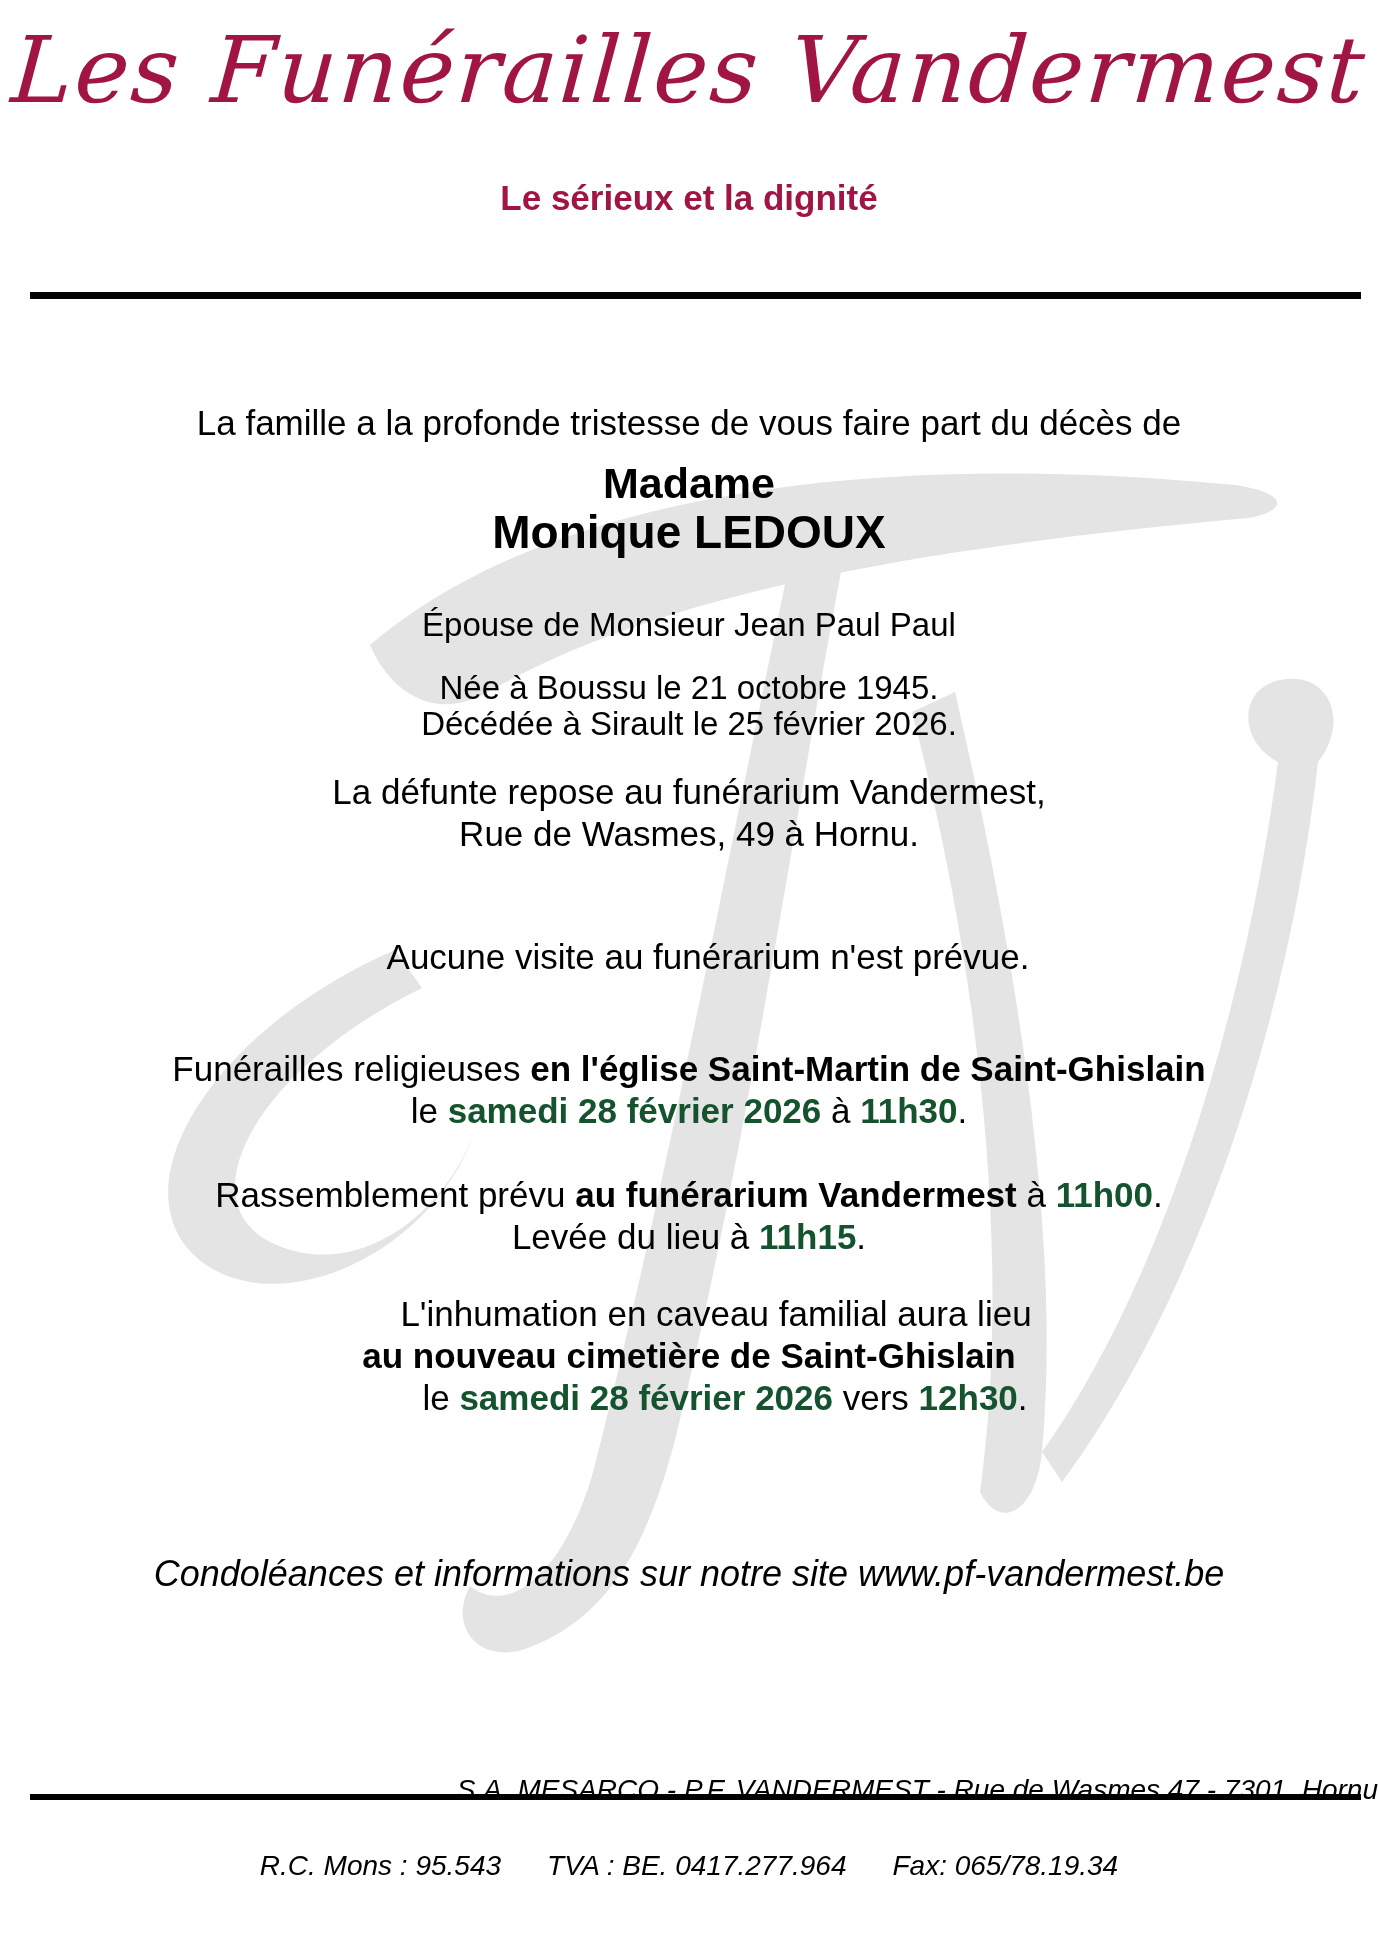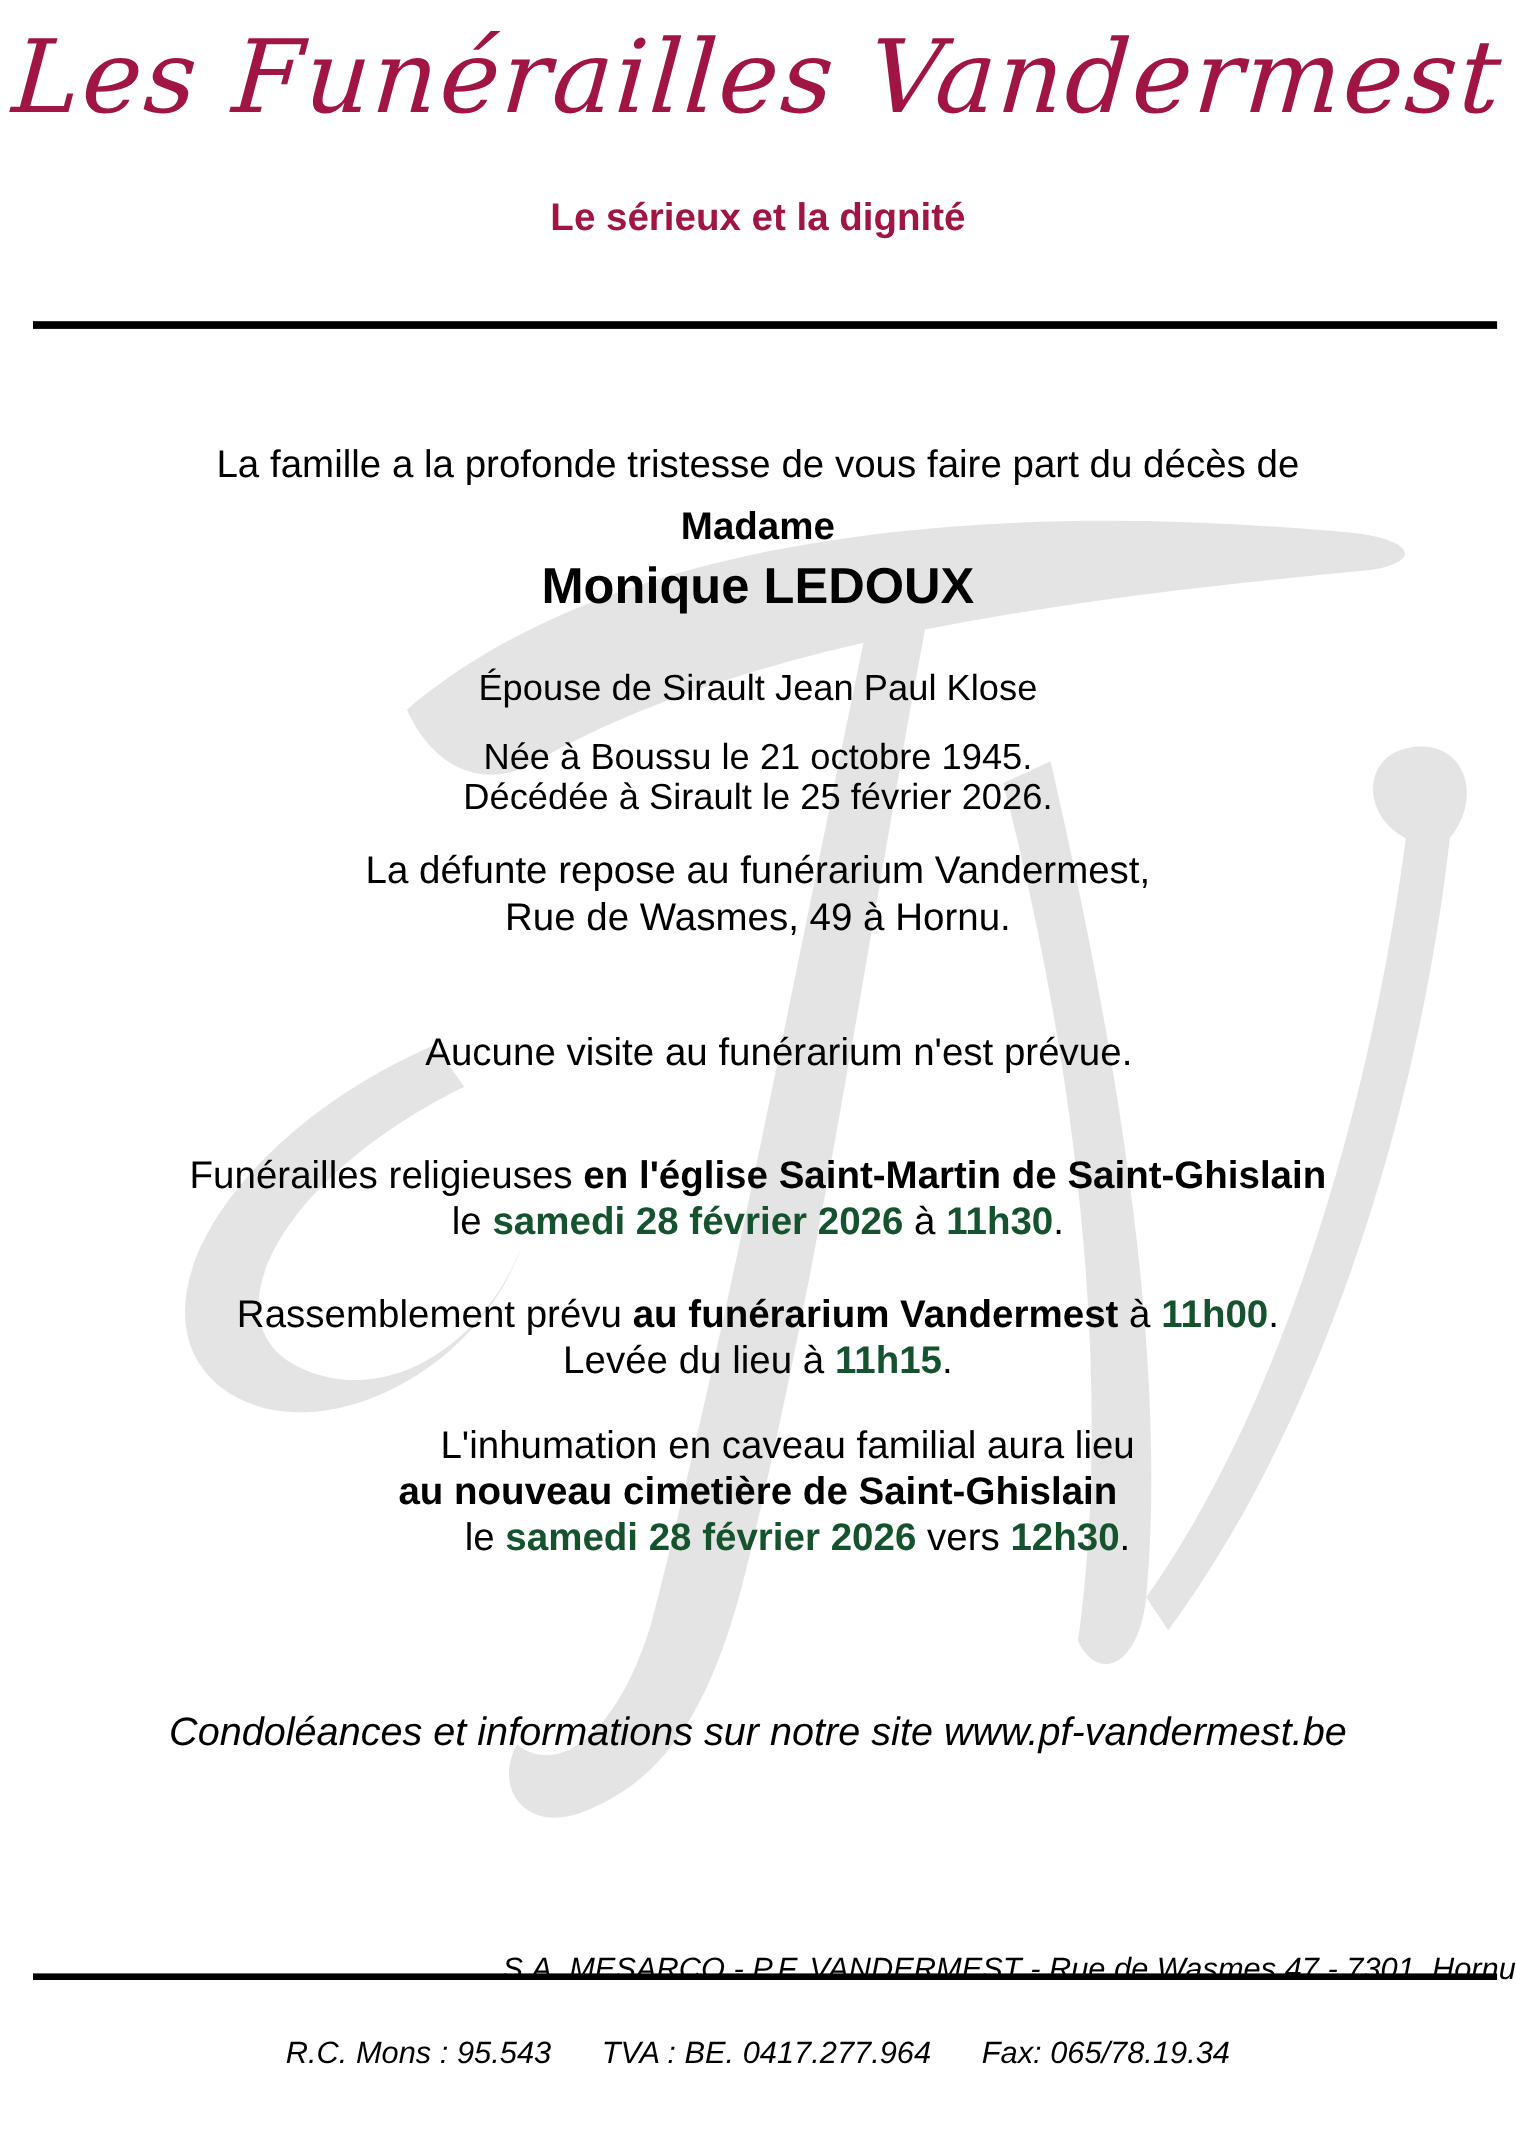--- a/index.html
+++ b/index.html
@@ -39,21 +39,21 @@
   .contact { top: 240px; font-size: 32px; line-height: 40px; }
   .contact .email { margin-left: 28px; }
 
   .rule { position: absolute; left: 30px; width: 1331px; background: #000000; }
   .rule-top { top: 292px; height: 7px; }
   .rule-bottom { top: 1794px; height: 6px; }
 
   
   .body-text { font-size: 35px; line-height: 42px; }
   .intro { top: 402px; }
-  .honorific { top: 459px; font-size: 35px; font-weight: bold; }
+  .honorific { top: 459px; font-size: 43px; font-weight: bold; }
   .deceased-name { top: 505px; font-size: 46px; font-weight: bold; }
   .spouse { top: 606px; font-size: 33px; }
   .birth { top: 669px; font-size: 33px; }
   .death { top: 705px; font-size: 33px; }
   .repose1 { top: 771px; }
   .repose2 { top: 813px; }
   .visit { top: 936px; padding-left: 19px; }
   .funeral1 { top: 1048px; }
   .funeral2 { top: 1090px; }
   .gathering { top: 1174px; }
@@ -94,21 +94,21 @@
 
   <div class="content-layer">
 
     <div class="abs brand">Les Funérailles Vandermest</div>
     <div class="abs tagline">Le sérieux et la dignité</div>
     <div class="rule rule-top"></div>
 
     <div class="abs body-text intro">La famille a la profonde tristesse de vous faire part du décès de</div>
     <div class="abs honorific">Madame</div>
     <div class="abs deceased-name">Monique LEDOUX</div>
-    <div class="abs spouse">Épouse de Sirault Jean Paul Klose</div>
+    <div class="abs spouse">Épouse de Monsieur Jean Paul Paul</div>
     <div class="abs birth">Née à Boussu le 21 octobre 1945.</div>
     <div class="abs death">Décédée à Sirault le 25 février 2026.</div>
     <div class="abs body-text repose1">La défunte repose au funérarium Vandermest,</div>
     <div class="abs body-text repose2">Rue de Wasmes, 49 à Hornu.</div>
     <div class="abs body-text visit">Aucune visite au funérarium n'est prévue.</div>
 
     <div class="abs body-text funeral1"><span>Funérailles religieuses </span><span class="b">en l'église Saint-Martin de Saint-Ghislain</span></div>
     <div class="abs body-text funeral2"><span>le </span><span class="blue">samedi 28 février 2026</span><span> à </span><span class="blue">11h30</span><span>.</span></div>
 
     <div class="abs body-text gathering"><span>Rassemblement prévu </span><span class="b">au funérarium Vandermest</span><span> à </span><span class="blue">11h00</span><span>.</span></div>

